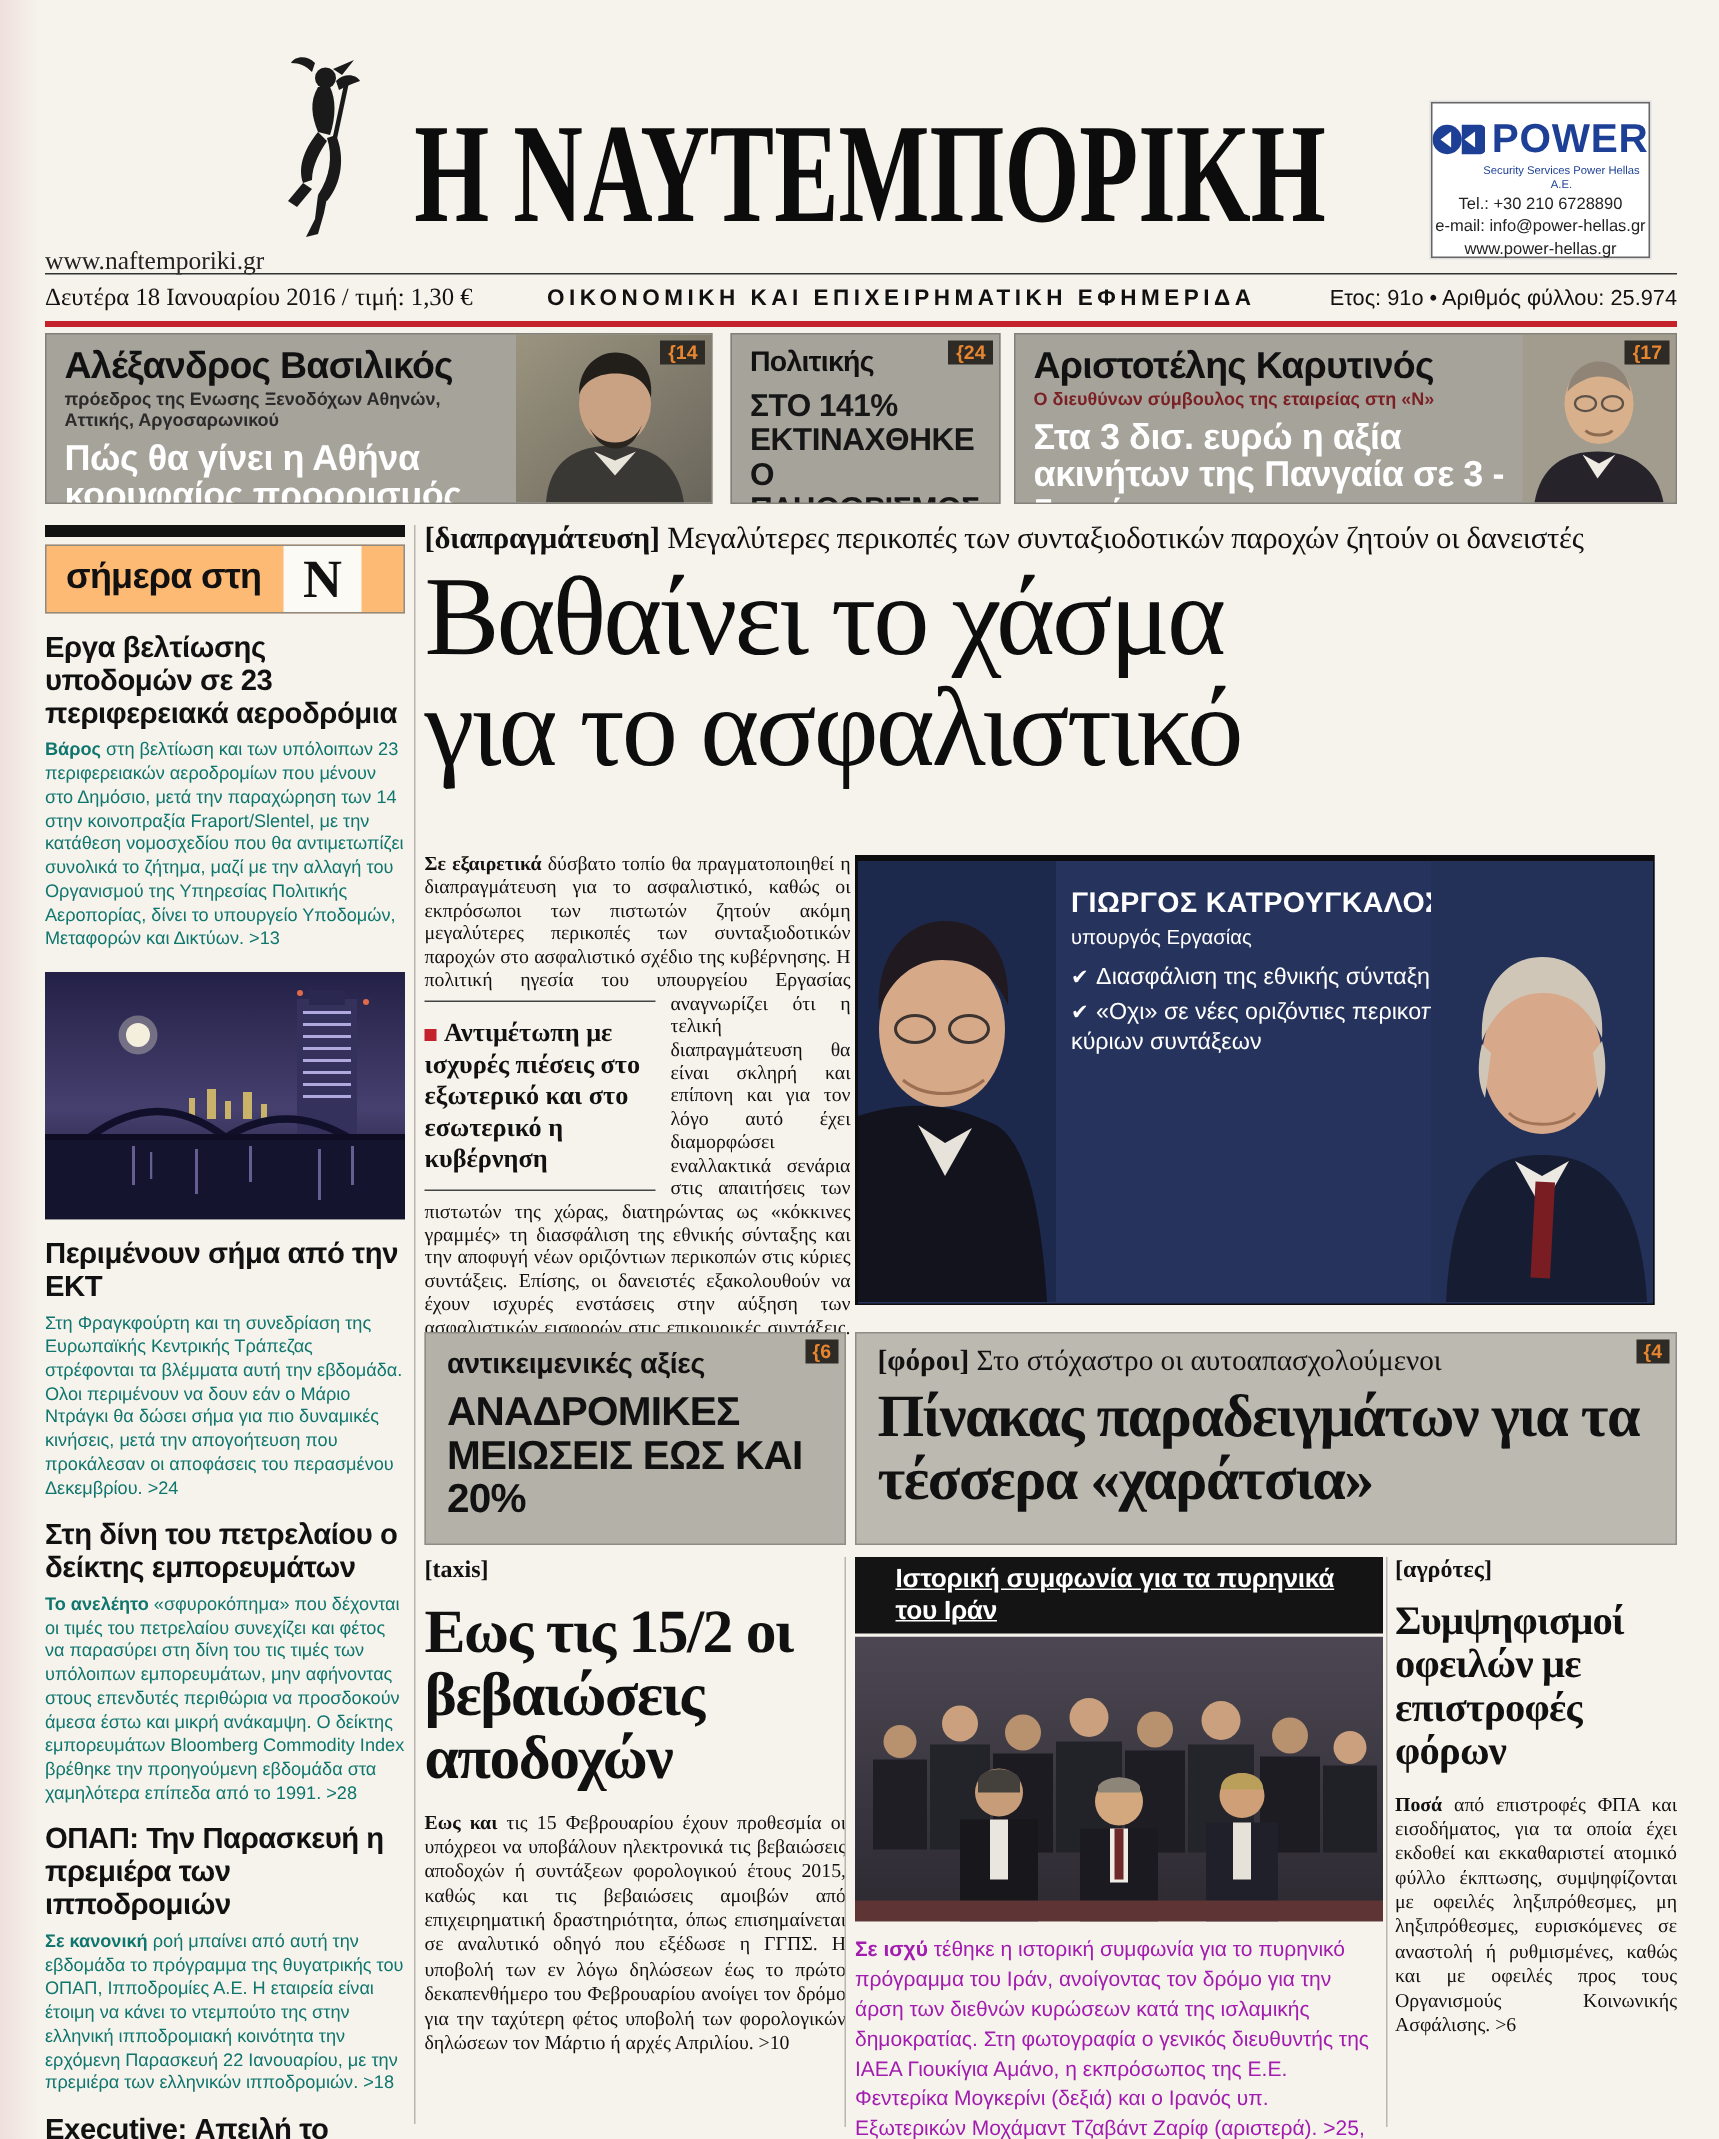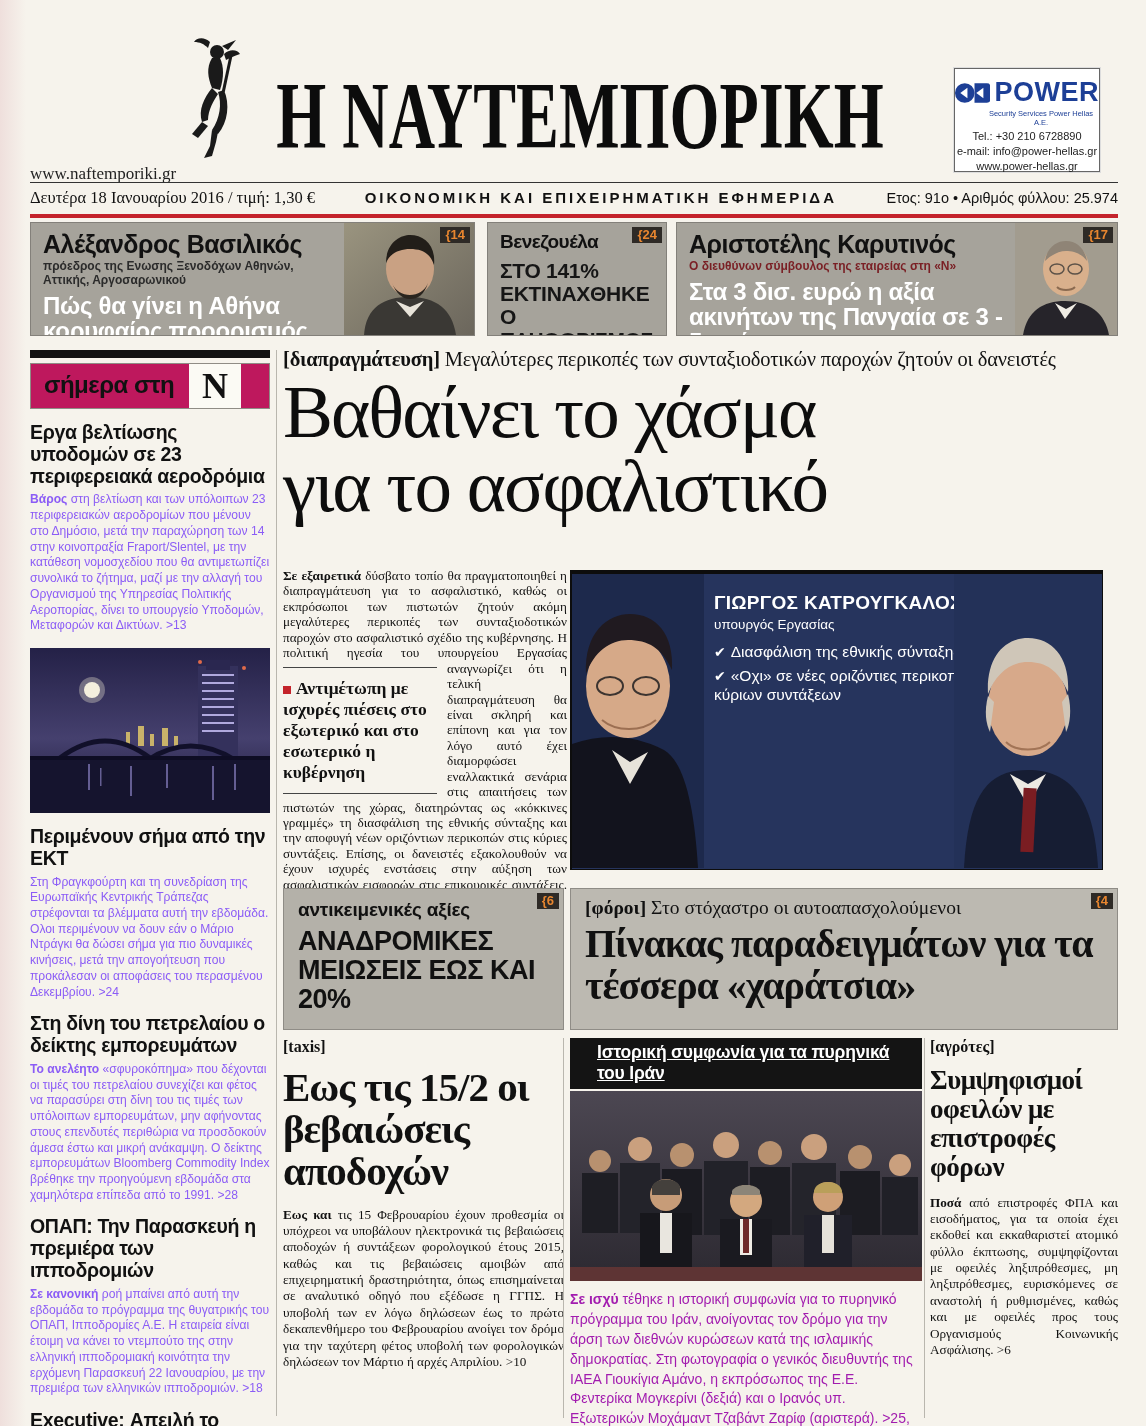--- a/index.html
+++ b/index.html
@@ -42,28 +42,28 @@
   .t3 .t-pad{padding:9px 104px 0 12px;position:relative;z-index:2;}
   .t2 .t-pad{padding:9px 10px 0 12px;}
   .t2 .t-name{font-size:19px;}
   .t2 .t-title{color:#161616;font-size:21px;line-height:1.1;margin-top:8px;}
   .t3 .t-role{color:#7a1f24;}
   .t-photo{position:absolute;right:0;top:0;bottom:0;z-index:1;}
 
   
   .sidebar{position:absolute;left:30px;top:350px;width:240px;}
   .sb-topbar{height:8px;background:#121212;}
-  .sb-brand{position:relative;height:46px;background:#be185d;margin-top:5px;border:1px solid #8f8c85;box-sizing:border-box;}
+  .sb-brand{position:relative;height:46px;background:#fdba74;margin-top:5px;border:1px solid #8f8c85;box-sizing:border-box;}
   .sb-brand-text{position:absolute;left:13px;top:7px;font-size:24px;font-weight:bold;letter-spacing:-0.5px;}
   .sb-logo{position:absolute;left:158px;top:0;bottom:0;width:52px;background:#fbfaf4;
         display:flex;align-items:center;justify-content:center;font-family:"Liberation Serif",serif;
         font-weight:bold;font-size:36px;}
   .s-art{margin-top:13px;}
   .s-title{font-size:19.5px;font-weight:bold;line-height:1.12;letter-spacing:-0.3px;}
-  .s-body{font-size:12.1px;line-height:1.3;margin-top:5px;color:#8b5cf6;text-align:left;}
+  .s-body{font-size:12.1px;line-height:1.3;margin-top:5px;color:#0f766e;text-align:left;}
   .lw{font-weight:bold;}
   .sb-photo{margin-top:14px;width:240px;height:165px;display:block;}
   .v-divider{position:absolute;width:1px;background:#b9b6ae;}
 
   
   .main{position:absolute;left:283px;top:348px;width:835px;height:1078px;}
   .kicker{font-family:"Liberation Serif",serif;font-size:20.5px;letter-spacing:-0.2px;}
   .kicker .tag{font-weight:bold;}
   .headline{margin-top:4px;font-family:"Liberation Serif",serif;font-weight:normal;
         font-size:75px;line-height:.99;letter-spacing:-2px;color:#0d0d0d;}
@@ -184,21 +184,21 @@
       <div class="t-pad">
         <div class="t-name">Αλέξανδρος Βασιλικός</div>
         <div class="t-role">πρόεδρος της Ενωσης Ξενοδόχων Αθηνών, Αττικής, Αργοσαρωνικού</div>
         <div class="t-title">Πώς θα γίνει η Αθήνα κορυφαίος προορισμός</div>
       </div>
     </article>
 
     <article class="teaser t2">
       <span class="badge">{24</span>
       <div class="t-pad">
-        <div class="t-name">Βενεζουέλα</div>
+        <div class="t-name">Πολιτικής</div>
         <div class="t-title">ΣΤΟ 141% ΕΚΤΙΝΑΧΘΗΚΕ Ο ΠΛΗΘΩΡΙΣΜΟΣ</div>
       </div>
     </article>
 
     <article class="teaser t3">
       <span class="badge">{17</span>
       <svg class="t-photo" width="102" height="112" viewBox="0 0 102 112">
         <rect width="102" height="112" fill="#a29c8f"></rect>
         <path d="M8 112 C12 88 28 78 50 78 C74 78 90 90 94 112 Z" fill="#26242a"></path>
         <path d="M40 80 L50 96 L62 80 L51 86 Z" fill="#efece4"></path>

